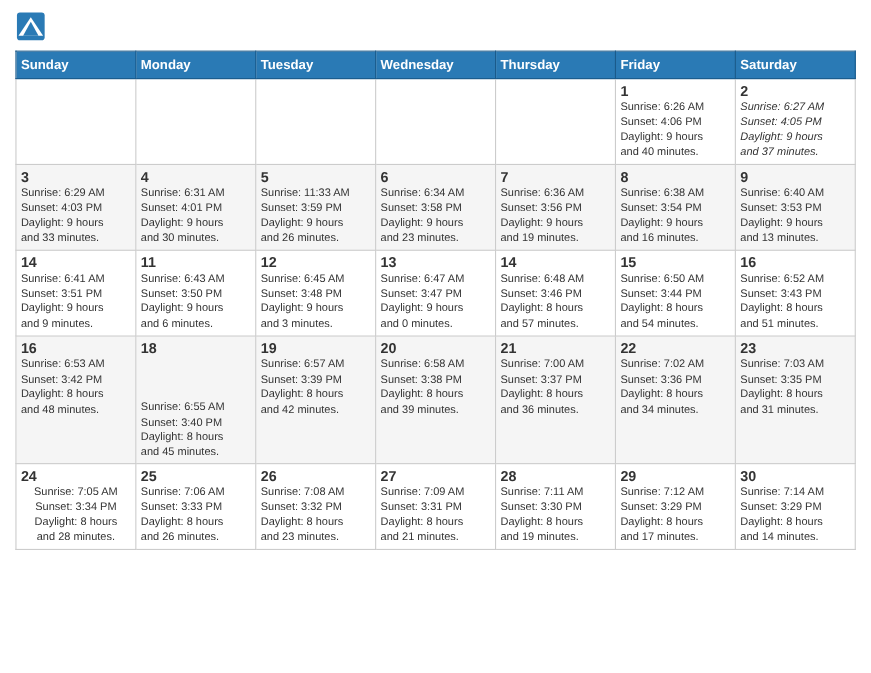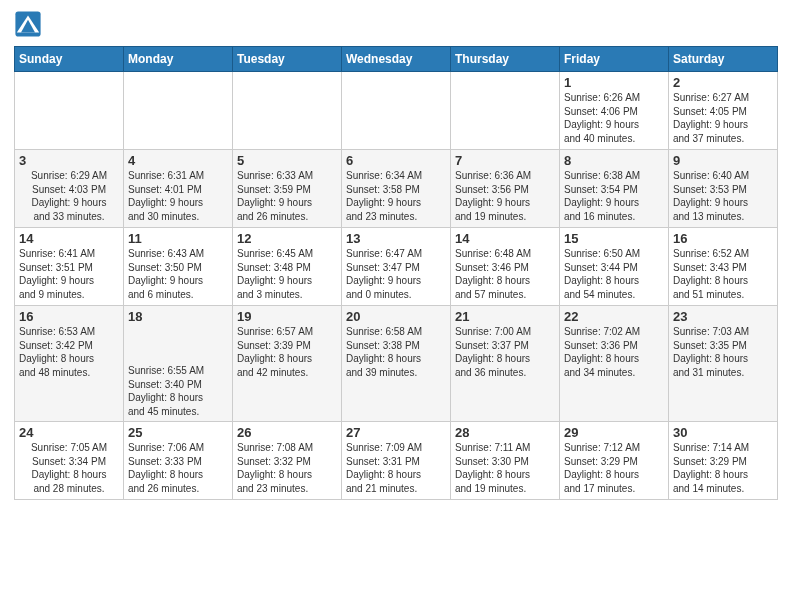--- a/index.html
+++ b/index.html
@@ -141,44 +141,44 @@
           <td class="empty-cell"></td>
           <td>
             <span class="day-num">1</span>
             <div class="day-info" style="white-space: pre-line;">Sunrise: 6:26 AM
 Sunset: 4:06 PM
 Daylight: 9 hours
 and 40 minutes.</div>
           </td>
           <td>
             <span class="day-num">2</span>
-            <div class="day-info" style="white-space: pre-line;">Sunrise: 6:27 AM
+            <div class="day-info" style="white-space: pre-line; font-style: italic;">Sunrise: 6:27 AM
 Sunset: 4:05 PM
 Daylight: 9 hours
 and 37 minutes.</div>
           </td>
         </tr>
         <tr>
           <td>
             <span class="day-num">3</span>
-            <div class="day-info" style="white-space: pre-line; text-align: center;">Sunrise: 6:29 AM
+            <div class="day-info" style="white-space: pre-line;">Sunrise: 6:29 AM
 Sunset: 4:03 PM
 Daylight: 9 hours
 and 33 minutes.</div>
           </td>
           <td>
             <span class="day-num">4</span>
             <div class="day-info" style="white-space: pre-line;">Sunrise: 6:31 AM
 Sunset: 4:01 PM
 Daylight: 9 hours
 and 30 minutes.</div>
           </td>
           <td>
             <span class="day-num">5</span>
-            <div class="day-info" style="white-space: pre-line;">Sunrise: 6:33 AM
+            <div class="day-info" style="white-space: pre-line;">Sunrise: 11:33 AM
 Sunset: 3:59 PM
 Daylight: 9 hours
 and 26 minutes.</div>
           </td>
           <td>
             <span class="day-num">6</span>
             <div class="day-info" style="white-space: pre-line;">Sunrise: 6:34 AM
 Sunset: 3:58 PM
 Daylight: 9 hours
 and 23 minutes.</div>

